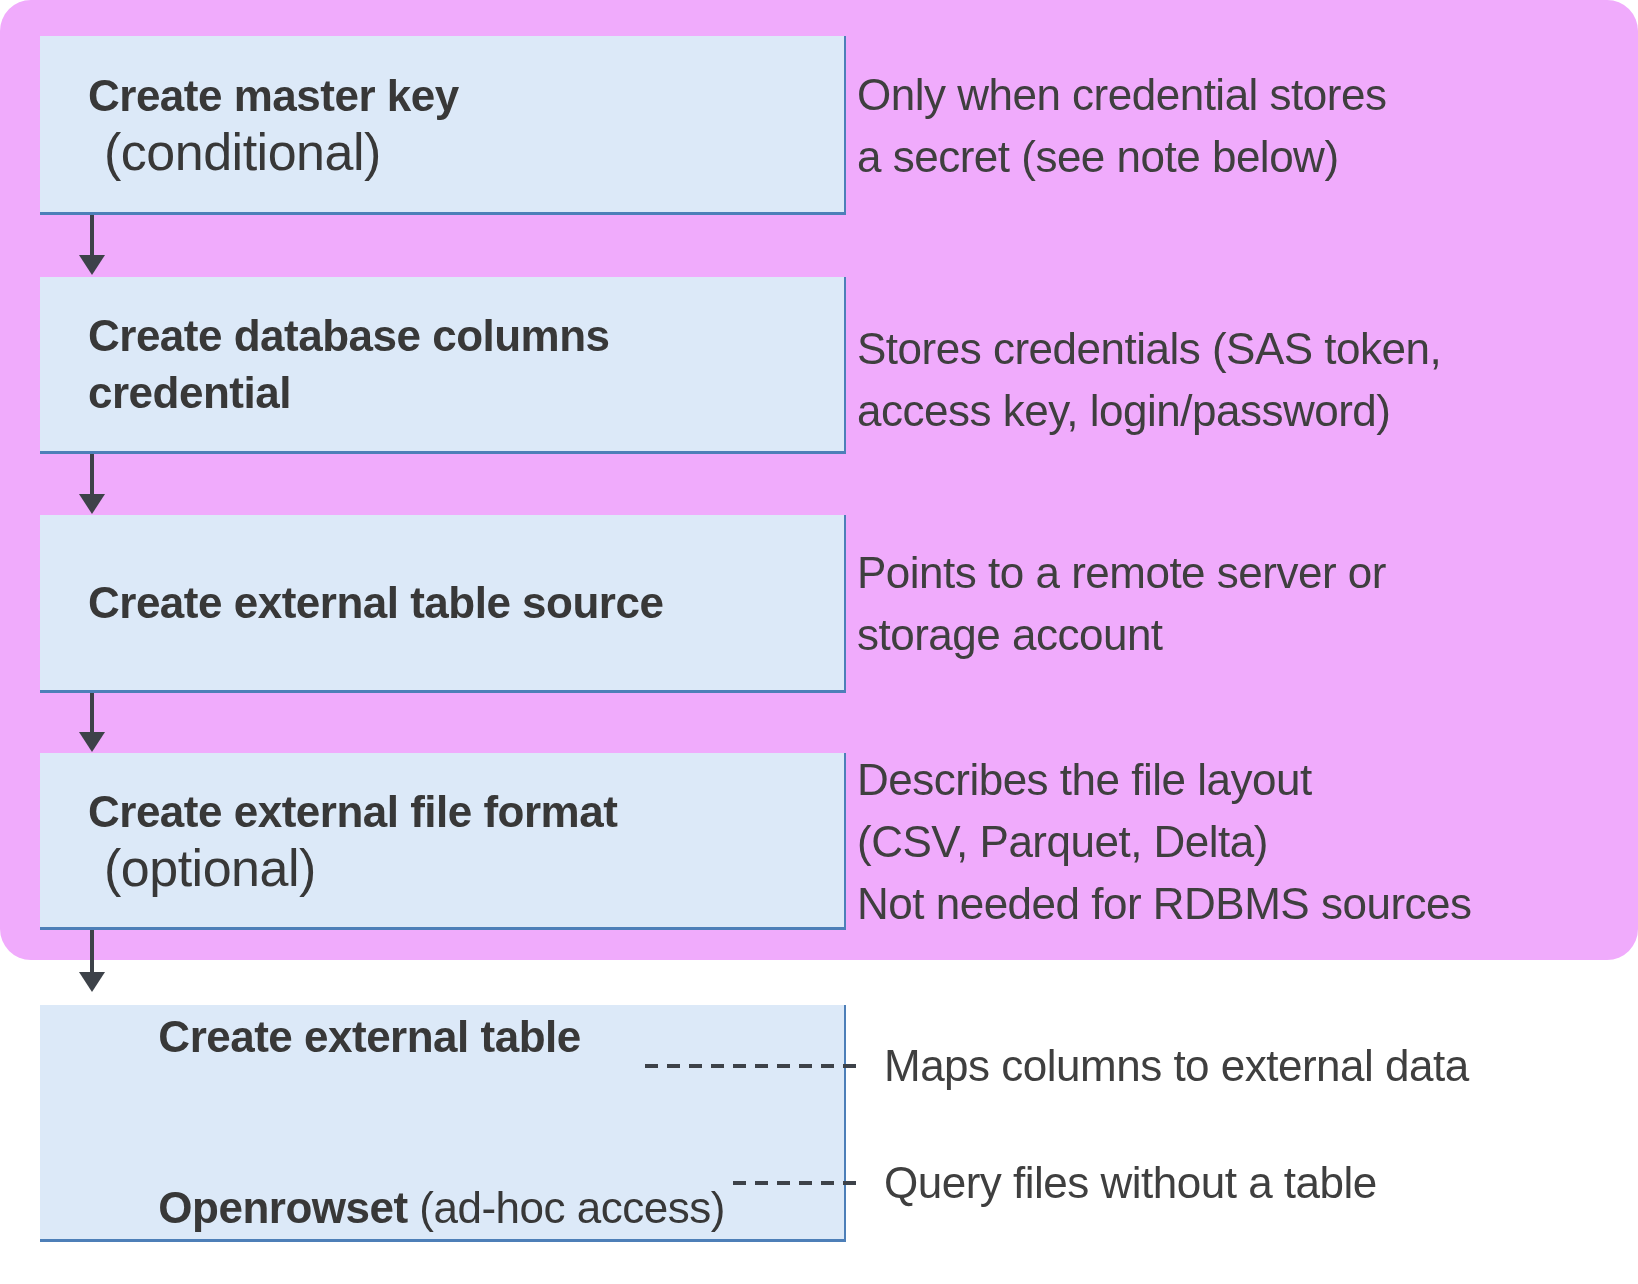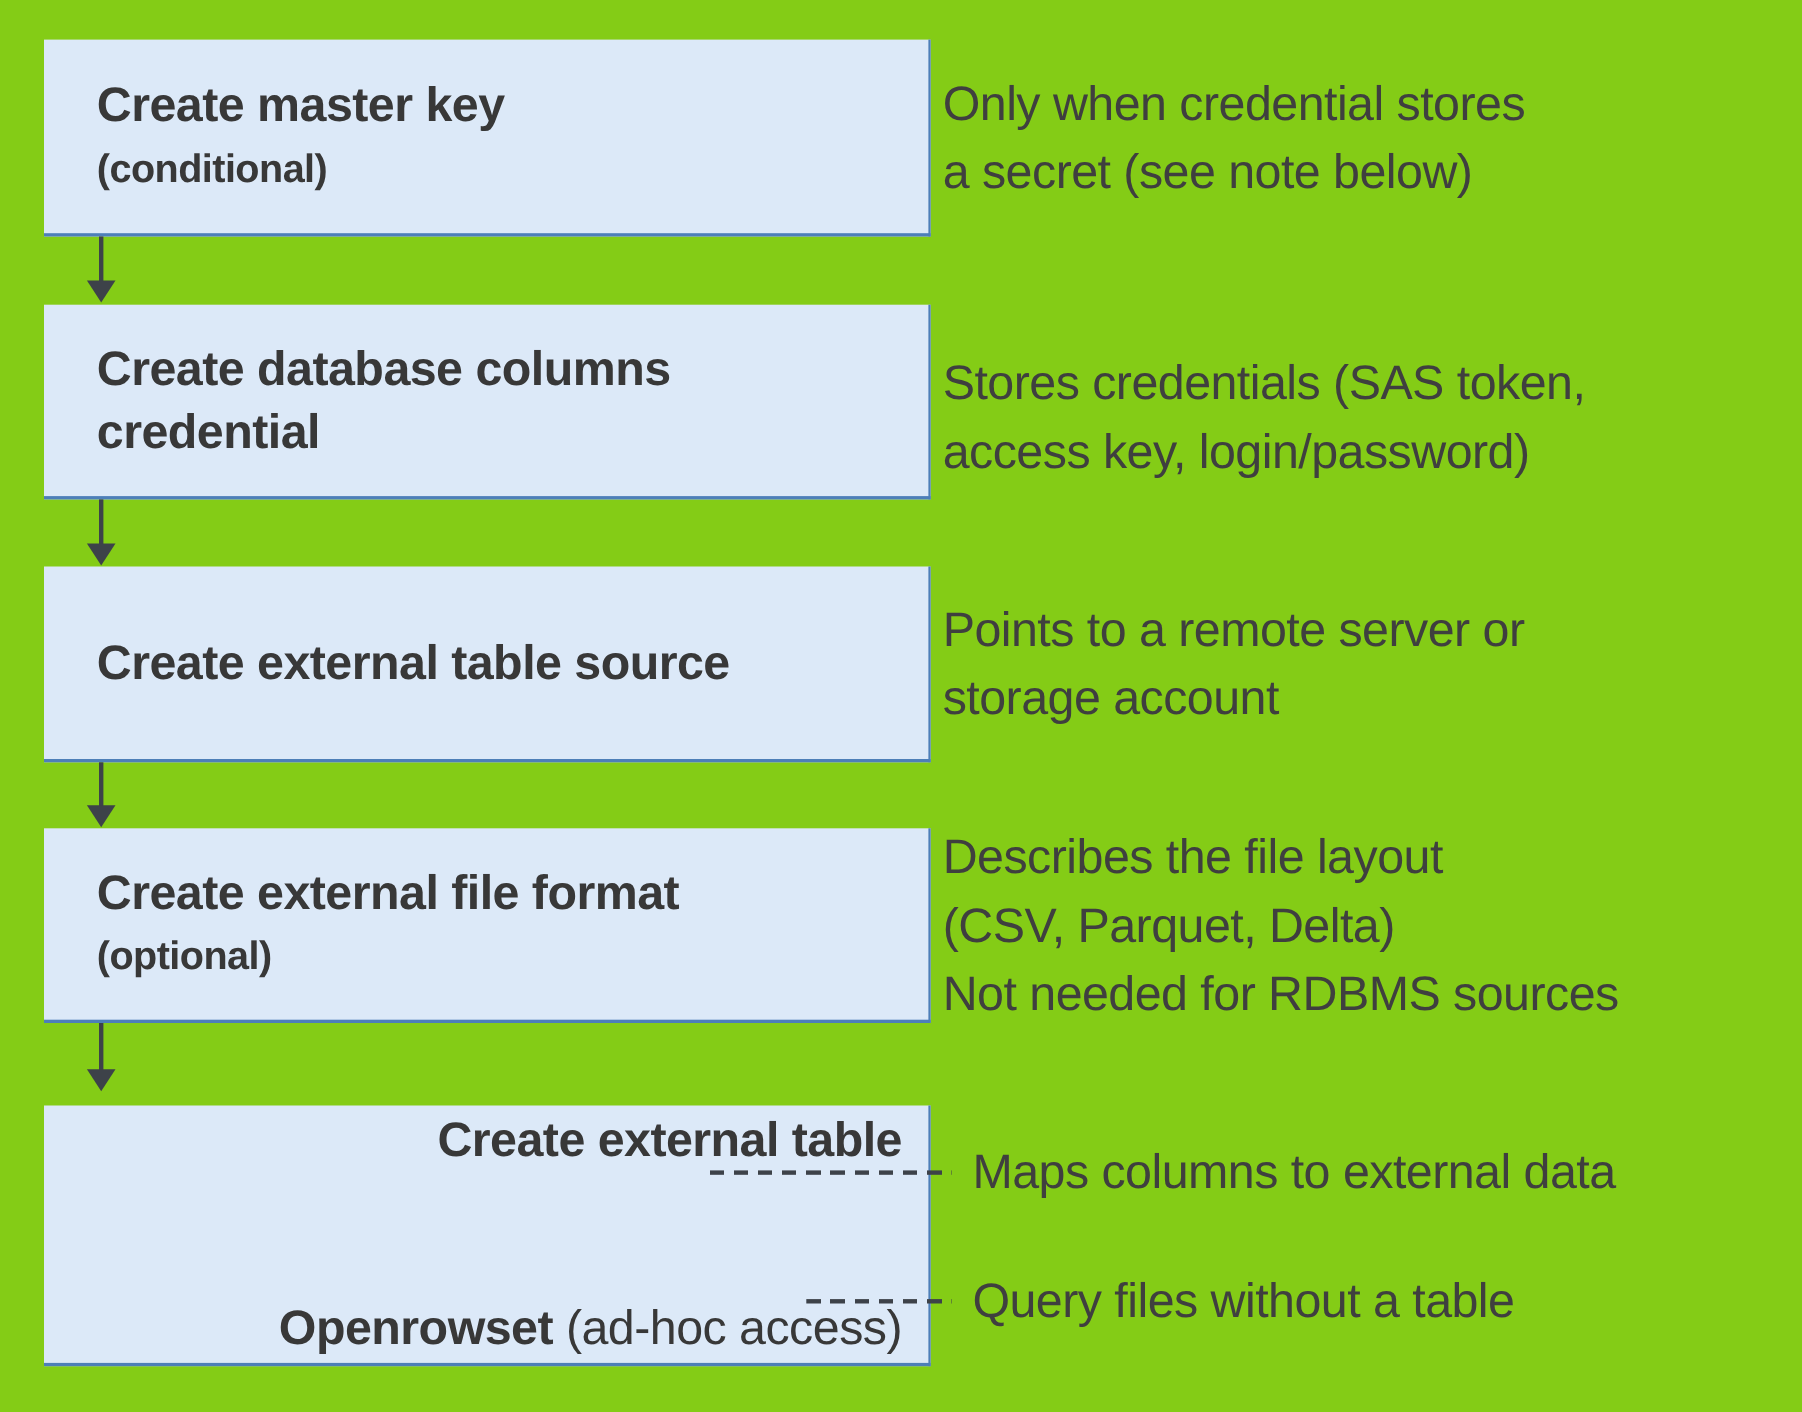--- a/index.html
+++ b/index.html
@@ -8,42 +8,42 @@
     --box-title:#383838;
     --note-text:#3f3f3f;
     --connector:#3d4249;
   }
   *{margin:0;padding:0;box-sizing:border-box;}
   html,body{background:#ffffff;}
   body{
     font-family:"Liberation Sans","DejaVu Sans",sans-serif;
     width:1638px;height:1284px;overflow:hidden;
   }
-  .canvas{position:relative;width:1638px;height:1284px;background:#84cc16;}
+  .canvas{position:relative;width:1638px;height:960px;background:#f0abfc;border-radius:31px;}
 
   
   .box{
     position:absolute;left:40px;width:806px;
     background:var(--box-fill);
     border-right:2px solid var(--box-border);
     border-bottom:3px solid var(--box-border);
     display:flex;flex-direction:column;justify-content:center;
     padding-left:48px;padding-right:24px;
   }
   .box-title{
     font-size:44px;font-weight:700;line-height:57px;
     color:var(--box-title);white-space:pre-line;letter-spacing:-0.5px;
   }
   .box-sub{
-    font-size:36px;font-weight:700;line-height:57px;
-    color:var(--box-title);letter-spacing:-0.5px;
+    font-size:52px;font-weight:400;line-height:57px;
+    color:var(--box-title);letter-spacing:-0.5px;margin-left:16px;
   }
   .box-line{
     font-size:44px;font-weight:400;line-height:57px;
-    color:var(--box-title);letter-spacing:-0.5px;white-space:pre;text-align:right;
+    color:var(--box-title);letter-spacing:-0.5px;white-space:pre;
   }
   .box-line .b{font-weight:700;}
 
   
   .arrow{position:absolute;left:79px;width:26px;}
   .arrow .shaft{
     position:absolute;top:0;bottom:16px;left:50%;
     width:4px;margin-left:-2px;background:var(--connector);
   }
   .arrow .head{

